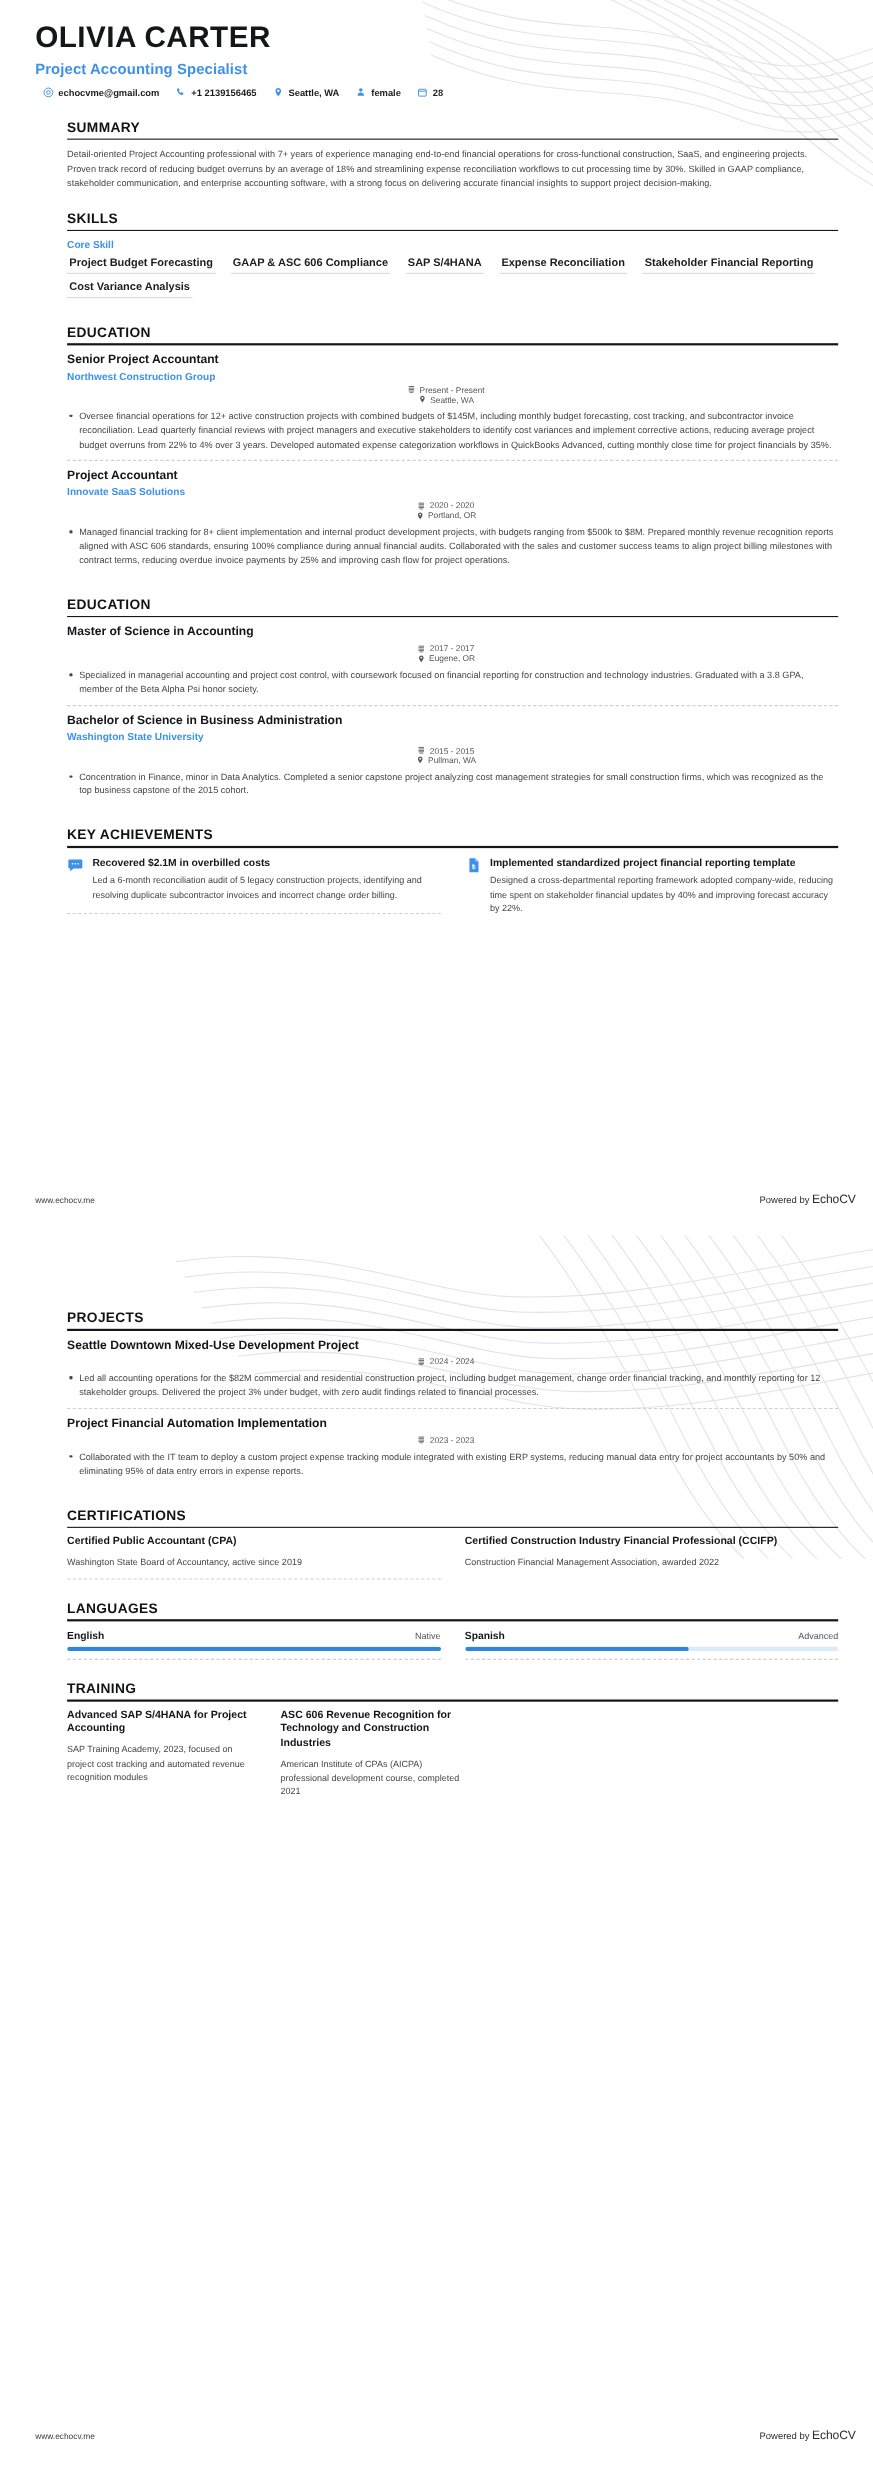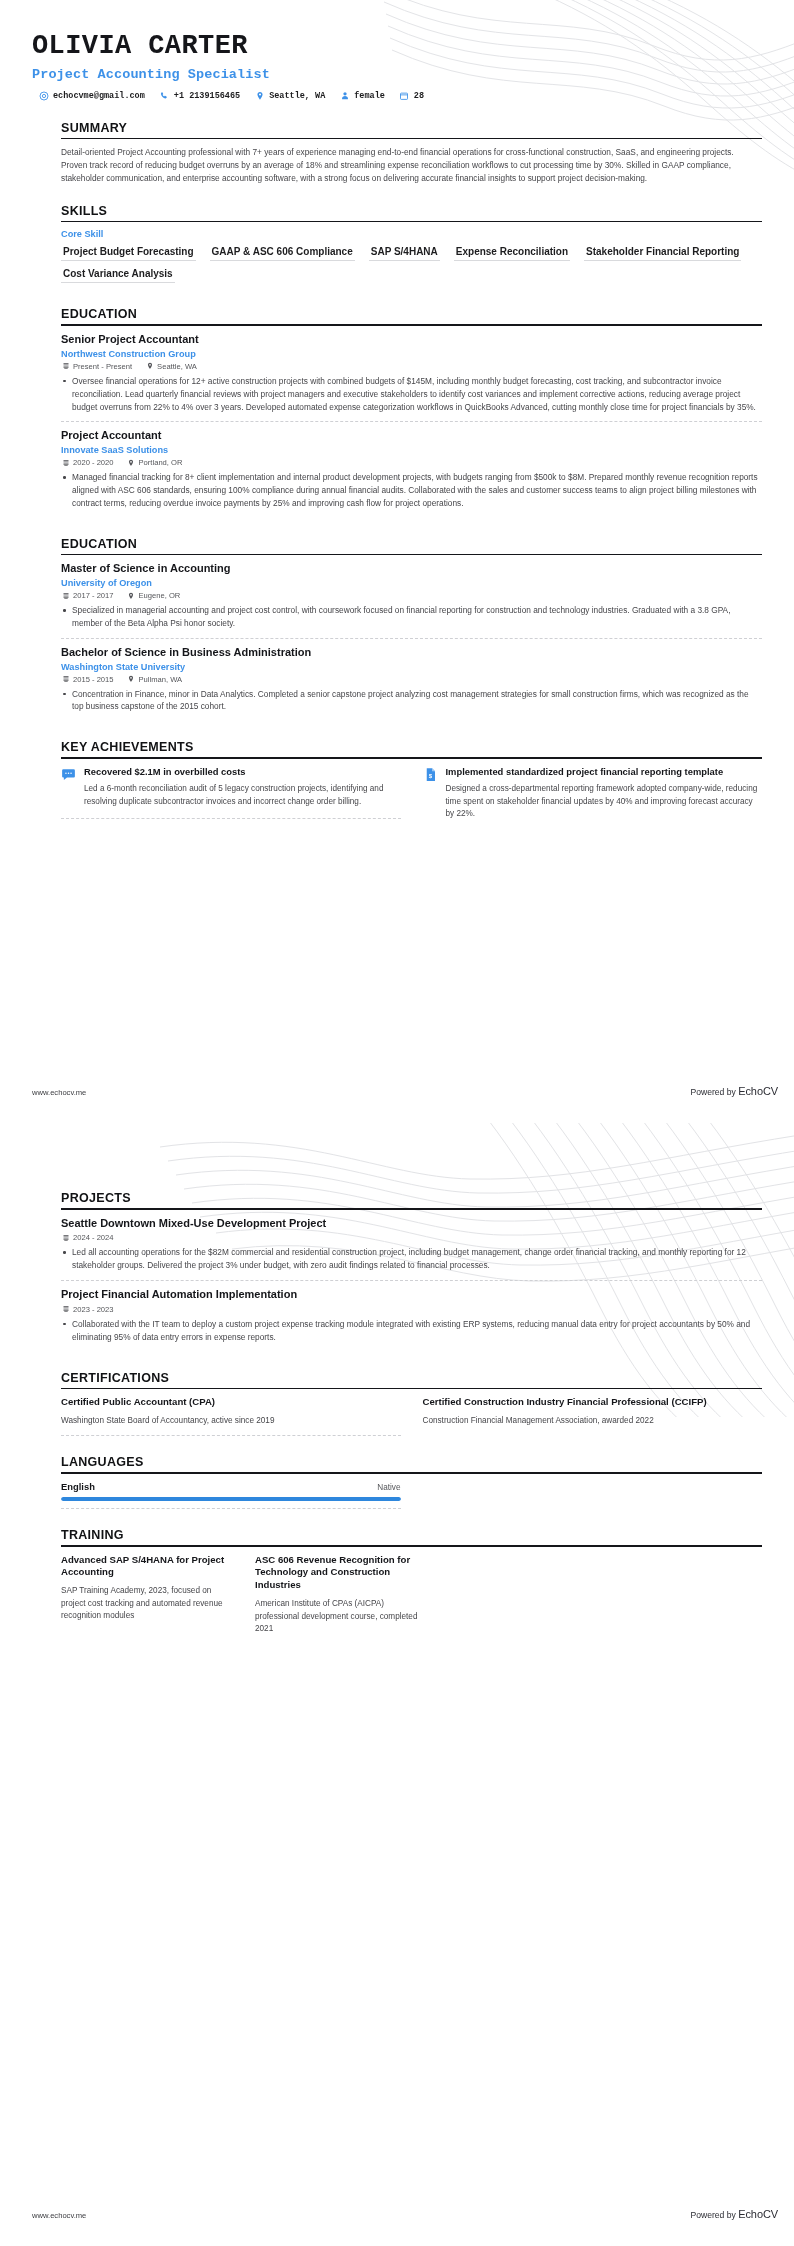--- a/index.html
+++ b/index.html
@@ -30,21 +30,21 @@
   }
   .waves-bottom {
     position: absolute;
     top: -6px; right: 0;
     width: 794px; height: 300px;
     z-index: 1;
     pointer-events: none;
   }
 
   
-  .hdr { padding-top: 32px; font-family: Liberation Mono, monospace; }
+  .hdr { padding-top: 20px; }
   .name {
     font-size: 27px;
     font-weight: 700;
     letter-spacing: 0.4px;
     color: #15161a;
     line-height: 1.1;
   }
   .role {
     margin-top: 5px;
     font-size: 13.5px;
@@ -135,20 +135,21 @@
     font-weight: 700;
     color: #3d91e8;
     margin-top: 2px;
   }
   .entry-meta {
     display: flex;
     align-items: center;
     margin-top: 3px;
     font-size: 7.6px;
     color: #55565a;
+    flex-direction: column;
   }
   .entry-meta .mi {
     display: flex;
     align-items: center;
     margin-right: 13px;
     white-space: nowrap;
   }
   .entry-meta .gl {
     display: inline-flex;
     align-items: center;
@@ -465,21 +466,20 @@
         </div>
       </div>
     </div>
 
     <div class="sec">
       <div class="sec-title">EDUCATION</div>
       <div class="sec-rule"></div>
 
       <div class="entry">
         <div class="entry-title">Master of Science in Accounting</div>
-        <div class="entry-org">University of Oregon</div>
         <div class="entry-meta">
           <span class="mi">
             <span class="gl">
               <svg width="8" height="8" viewBox="0 0 16 16" fill="currentColor">
                   <rect x="3" y="2" width="10" height="1.6"></rect>
                   <rect x="3" y="5" width="10" height="1.4"></rect>
                   <rect x="3" y="7.6" width="10" height="1.4"></rect>
                   <rect x="3" y="10.2" width="10" height="1.4"></rect>
                   <rect x="4.6" y="12.6" width="6.8" height="1.4"></rect>
                 </svg>
@@ -688,20 +688,30 @@
           <div class="lang-head">
             <span class="lang-name">English</span>
             <span class="lang-level">Native</span>
           </div>
           <div class="lang-bar">
             <div class="lang-fill" style="width:100%;"></div>
           </div>
           <div class="lang-dash"></div>
         </div>
 
+        <div class="lang">
+          <div class="lang-head">
+            <span class="lang-name">Spanish</span>
+            <span class="lang-level">Advanced</span>
+          </div>
+          <div class="lang-bar">
+            <div class="lang-fill" style="width:60%;"></div>
+          </div>
+          <div class="lang-dash"></div>
+        </div>
 
       </div>
     </div>
 
     <div class="sec">
       <div class="sec-title">TRAINING</div>
       <div class="sec-rule"></div>
       <div class="tr-row">
         <div class="tr-col">
           <div class="tr-title">Advanced SAP S/4HANA for Project Accounting</div>

